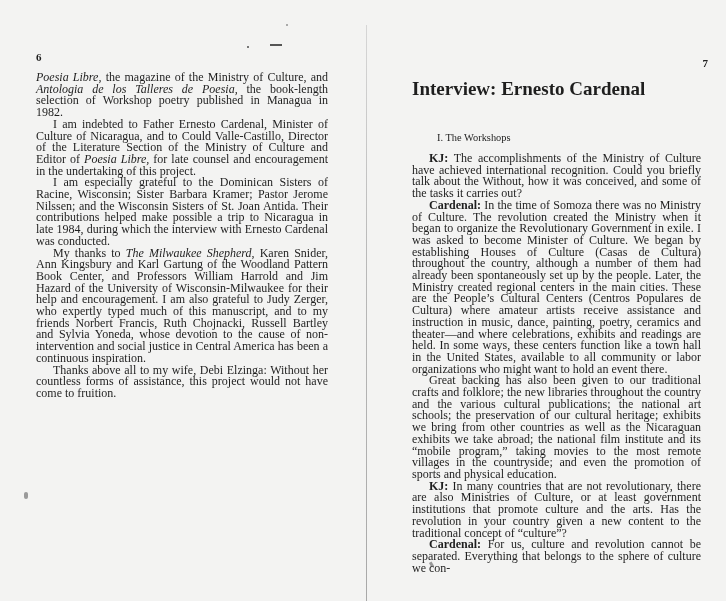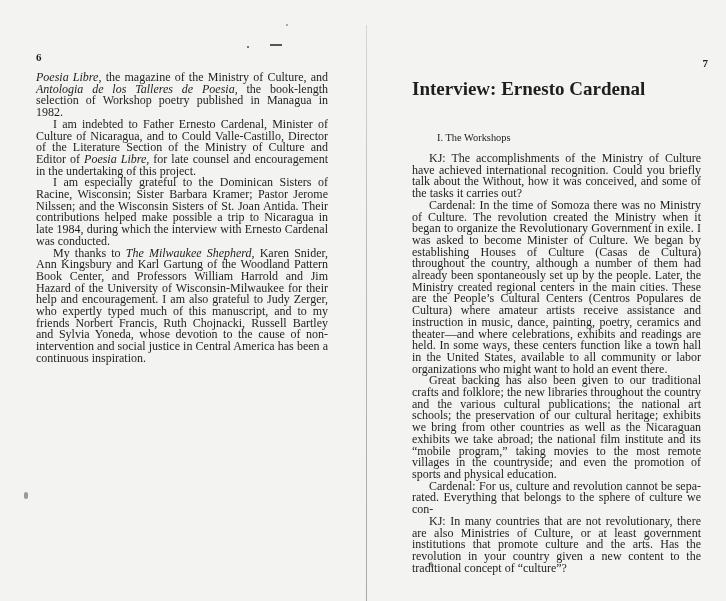--- a/index.html
+++ b/index.html
@@ -25,21 +25,21 @@
     font-size: 12px; line-height: 11.7px;
     text-align: justify; hyphens: manual;
   }
   .col-left { top: 72px; }
   .col-right { top: 153px; }
   .col p { margin: 0; text-indent: 0; }
   .col p.ind { text-indent: 17px; }
   .col p.cont { text-indent: 0; }
   .sig { text-align: right; margin: 0; }
   em { font-style: italic; }
-  .speaker { font-weight: normal; }
+  .speaker { font-weight: bold; }
   .title {
     position: absolute; left: 0; top: 78px;
     font-size: 19px; font-weight: bold;
   }
   .section {
     position: absolute; left: 0; top: 132px;
     font-size: 10.4px; font-weight: normal; margin-left: 25px;
   }
   .mark { position: absolute; background: #555; }
   .mark-dash { left: 270px; top: 44px; width: 12px; height: 1.5px; }
@@ -60,28 +60,29 @@
 
   <div class="gutter"></div>
 
   <div class="page-left">
     <div class="page-number pn-left">6</div>
     <div class="col col-left" id="left-body">
         <p class="cont"><em>Poesia Libre,</em><span> the magazine of the Ministry of Culture, and </span><em>Antol­ogia de los Talleres de Poesia,</em><span> the book-length selection of Work­shop poetry published in Managua in 1982.</span></p>
         <p class="ind"><span>I am indebted to Father Ernesto Cardenal, Minister of Cul­ture of Nicaragua, and to Could Valle-Castillo, Director of the Literature Section of the Ministry of Culture and Editor of </span><em>Poesia Libre,</em><span> for late counsel and encouragement in the undertaking of this project.</span></p>
         <p class="ind"><span>I am especially grateful to the Dominican Sisters of Racine, Wisconsin; Sister Barbara Kramer; Pastor Jerome Nilssen; and the Wisconsin Sisters of St. Joan Antida. Their contributions helped make possible a trip to Nicaragua in late 1984, during which the interview with Ernesto Cardenal was conducted.</span></p>
         <p class="ind"><span>My thanks to </span><em>The Milwaukee Shepherd</em><span>, Karen Snider, Ann Kingsbury and Karl Gartung of the Woodland Pattern Book Center, and Professors William Harrold and Jim Hazard of the University of Wisconsin-Milwaukee for their help and encour­agement. I am also grateful to Judy Zerger, who expertly typed much of this manuscript, and to my friends Norbert Francis, Ruth Chojnacki, Russell Bartley and Sylvia Yoneda, whose devotion to the cause of non-intervention and social justice in Central America has been a continuous inspiration.</span></p>
+        <p class="ind"><span>Thanks above all to my wife, Debi Elzinga: Without her countless forms of assistance, this project would not have come to fruition.</span></p>
       </div>
   </div>
 
   <div class="page-right">
     <div class="page-number pn-right">7</div>
     <div class="title">Interview: Ernesto Cardenal</div>
     <div class="section">I. The Workshops</div>
     <div class="col col-right" id="right-body">
         <p class="ind"><span class="speaker">KJ:</span><span> The accomplishments of the Ministry of Culture have achieved international recognition. Could you briefly talk about the Without, how it was conceived, and some of the tasks it carries out?</span></p>
         <p class="ind"><span class="speaker">Cardenal:</span><span> In the time of Somoza there was no Ministry of Culture. The revolution created the Ministry when it began to organize the Revolutionary Government in exile. I was asked to become Minister of Culture. We began by establishing Houses of Culture (Casas de Cultura) throughout the country, although a number of them had already been spontaneously set up by the people. Later, the Ministry created regional centers in the main cities. These are the People’s Cultural Centers (Centros Popu­lares de Cultura) where amateur artists receive assistance and instruction in music, dance, painting, poetry, ceramics and theater—and where celebrations, exhibits and readings are held. In some ways, these centers function like a town hall in the United States, available to all community or labor organizations who might want to hold an event there.</span></p>
         <p class="ind"><span>Great backing has also been given to our traditional crafts and folklore; the new libraries throughout the country and the various cultural publications; the national art schools; the preser­vation of our cultural heritage; exhibits we bring from other countries as well as the Nicaraguan exhibits we take abroad; the national film institute and its “mobile program,” taking movies to the most remote villages in the countryside; and even the pro­motion of sports and physical education.</span></p>
+        <p class="ind"><span class="speaker">KJ:</span><span> In many countries that are not revolutionary, there are also Ministries of Culture, or at least government institutions that promote culture and the arts. Has the revolution in your country given a new content to the traditional concept of “culture”?</span></p>
         <p class="ind"><span class="speaker">Cardenal:</span><span> For us, culture and revolution cannot be sepa­rated. Everything that belongs to the sphere of culture we con-</span></p>
-        <p class="ind"><span class="speaker">KJ:</span><span> In many countries that are not revolutionary, there are also Ministries of Culture, or at least government institutions that promote culture and the arts. Has the revolution in your country given a new content to the traditional concept of “culture”?</span></p>
       </div>
   </div>
 </div>
 
 </body></html>

